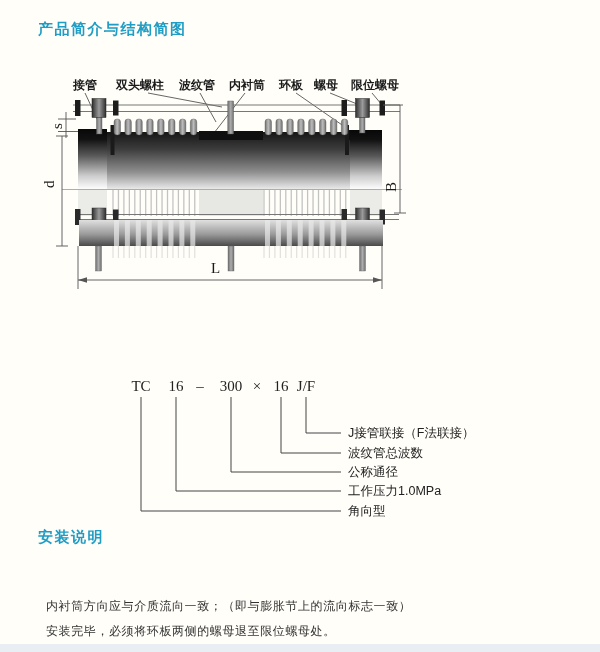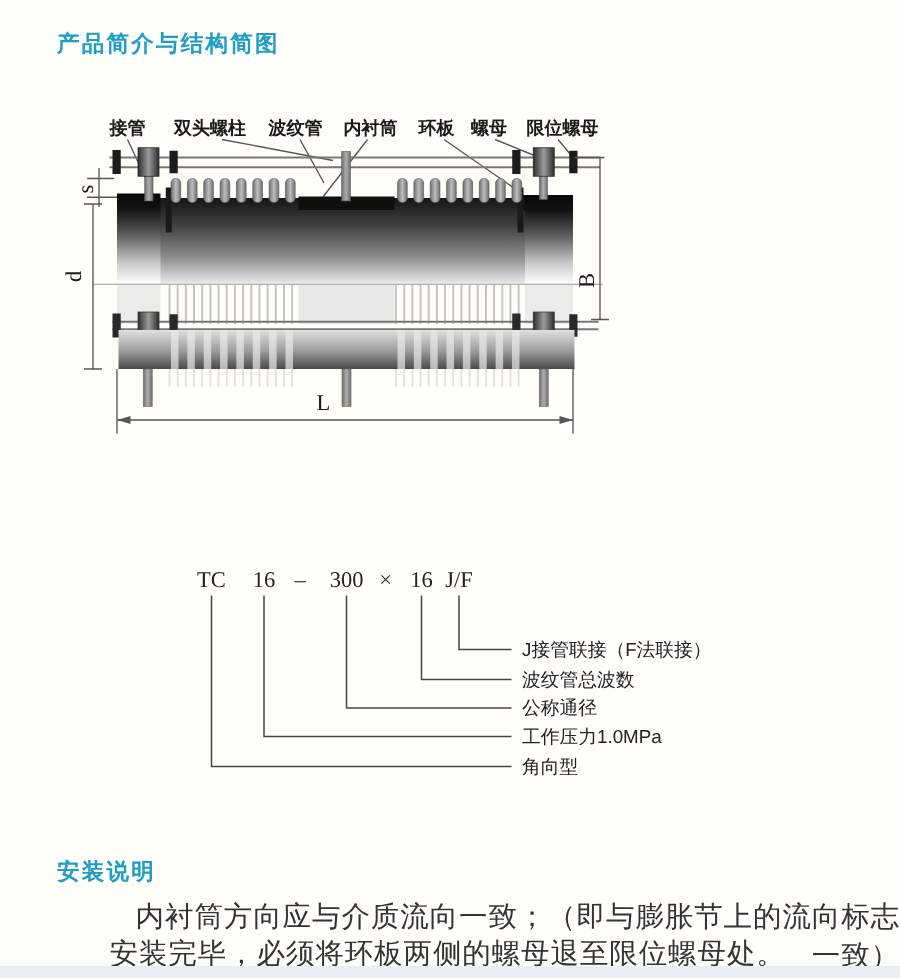--- a/index.html
+++ b/index.html
@@ -2,22 +2,22 @@
 <html><head>
 <meta charset="utf-8">
 <style>
   html,body{margin:0;padding:0;background:#ffffff;}
   #page{position:relative;width:600px;height:652px;background:#fffef9;overflow:hidden;
         font-family:"Liberation Sans",sans-serif;}
   .sec-title{position:absolute;left:38px;font-size:15px;font-weight:bold;color:#1f9dc5;
              letter-spacing:1.5px;}
   #title-intro{top:8px;margin-top:12px;}
   #title-code{top:345px;}
-  #title-install{top:572px;}
-  .note-line{position:absolute;left:73px;font-size:19px;color:#333;letter-spacing:0.6px;text-align:right;}
+  #title-install{top:528px;}
+  .note-line{position:absolute;left:46px;font-size:12px;color:#333;letter-spacing:0.6px;}
   #note-1{top:598px;}
   #note-2{top:623px;}
   #footer-bar{position:absolute;left:0;bottom:0;width:600px;height:8px;background:#e8eef4;}
   svg{position:absolute;left:0;}
   #diagram-svg{top:60px;}
   #code-svg{top:368px;}
   text{fill:#1a1a1a;}
   .part-label{font-family:"Liberation Sans",sans-serif;font-size:12px;font-weight:bold;}
   .dim-label{font-family:"Liberation Serif",serif;font-size:15px;}
   .code-part{font-family:"Liberation Serif",serif;font-size:15px;fill:#222;}

